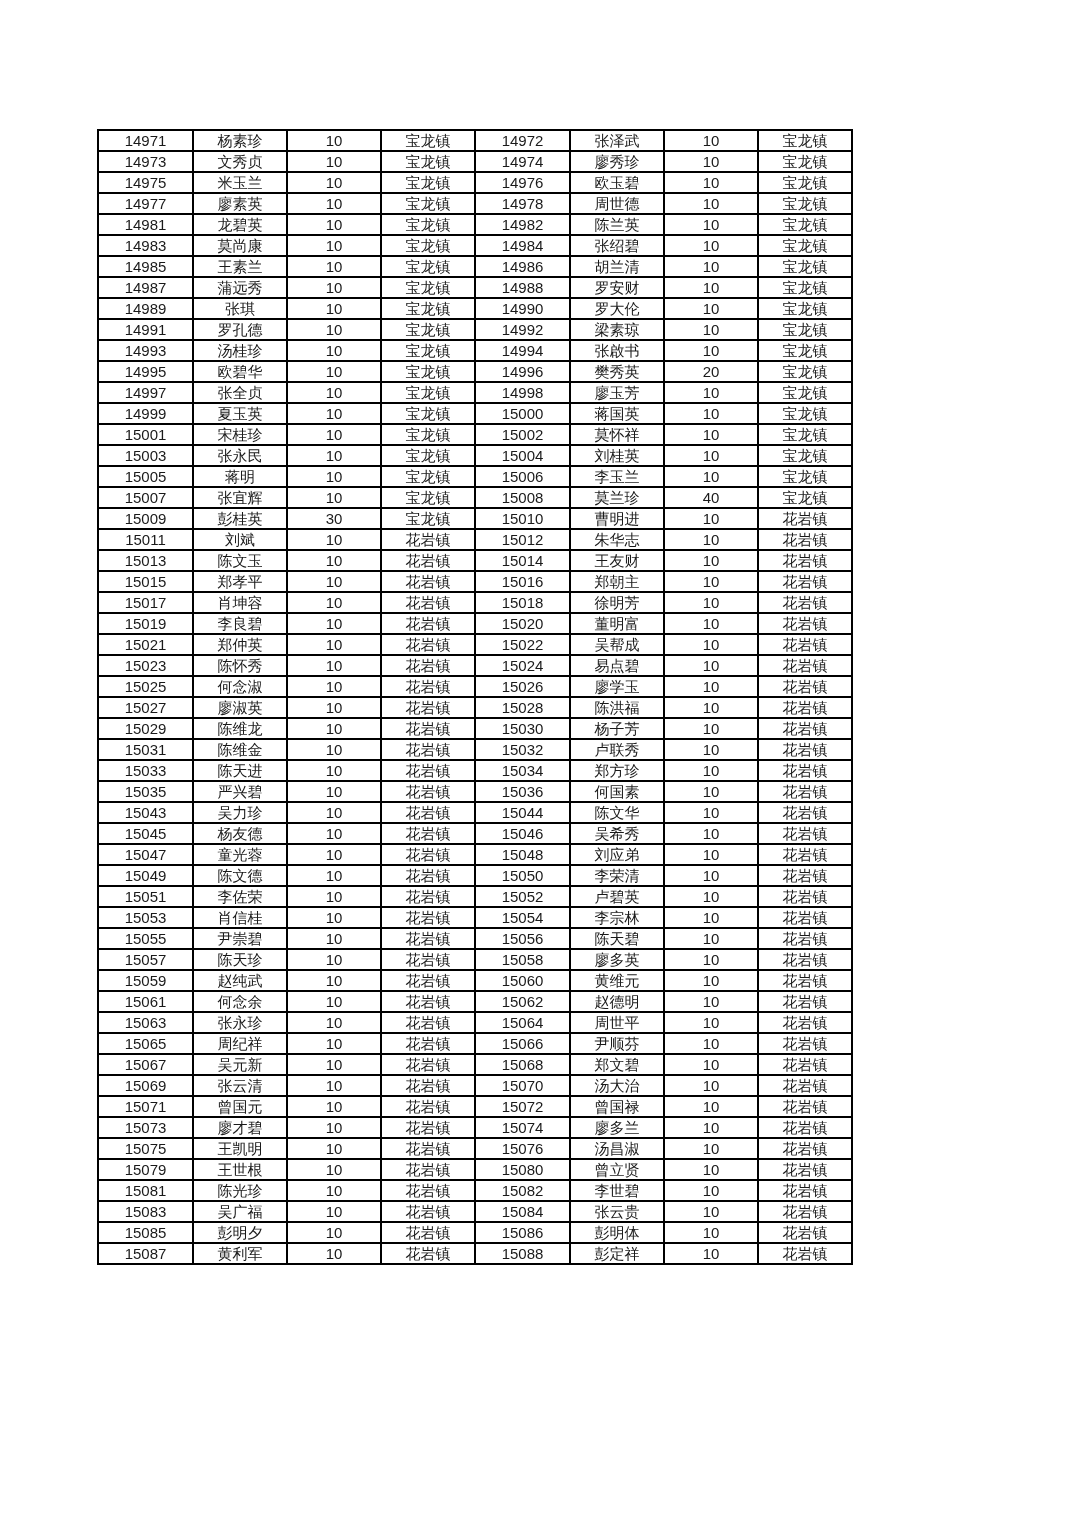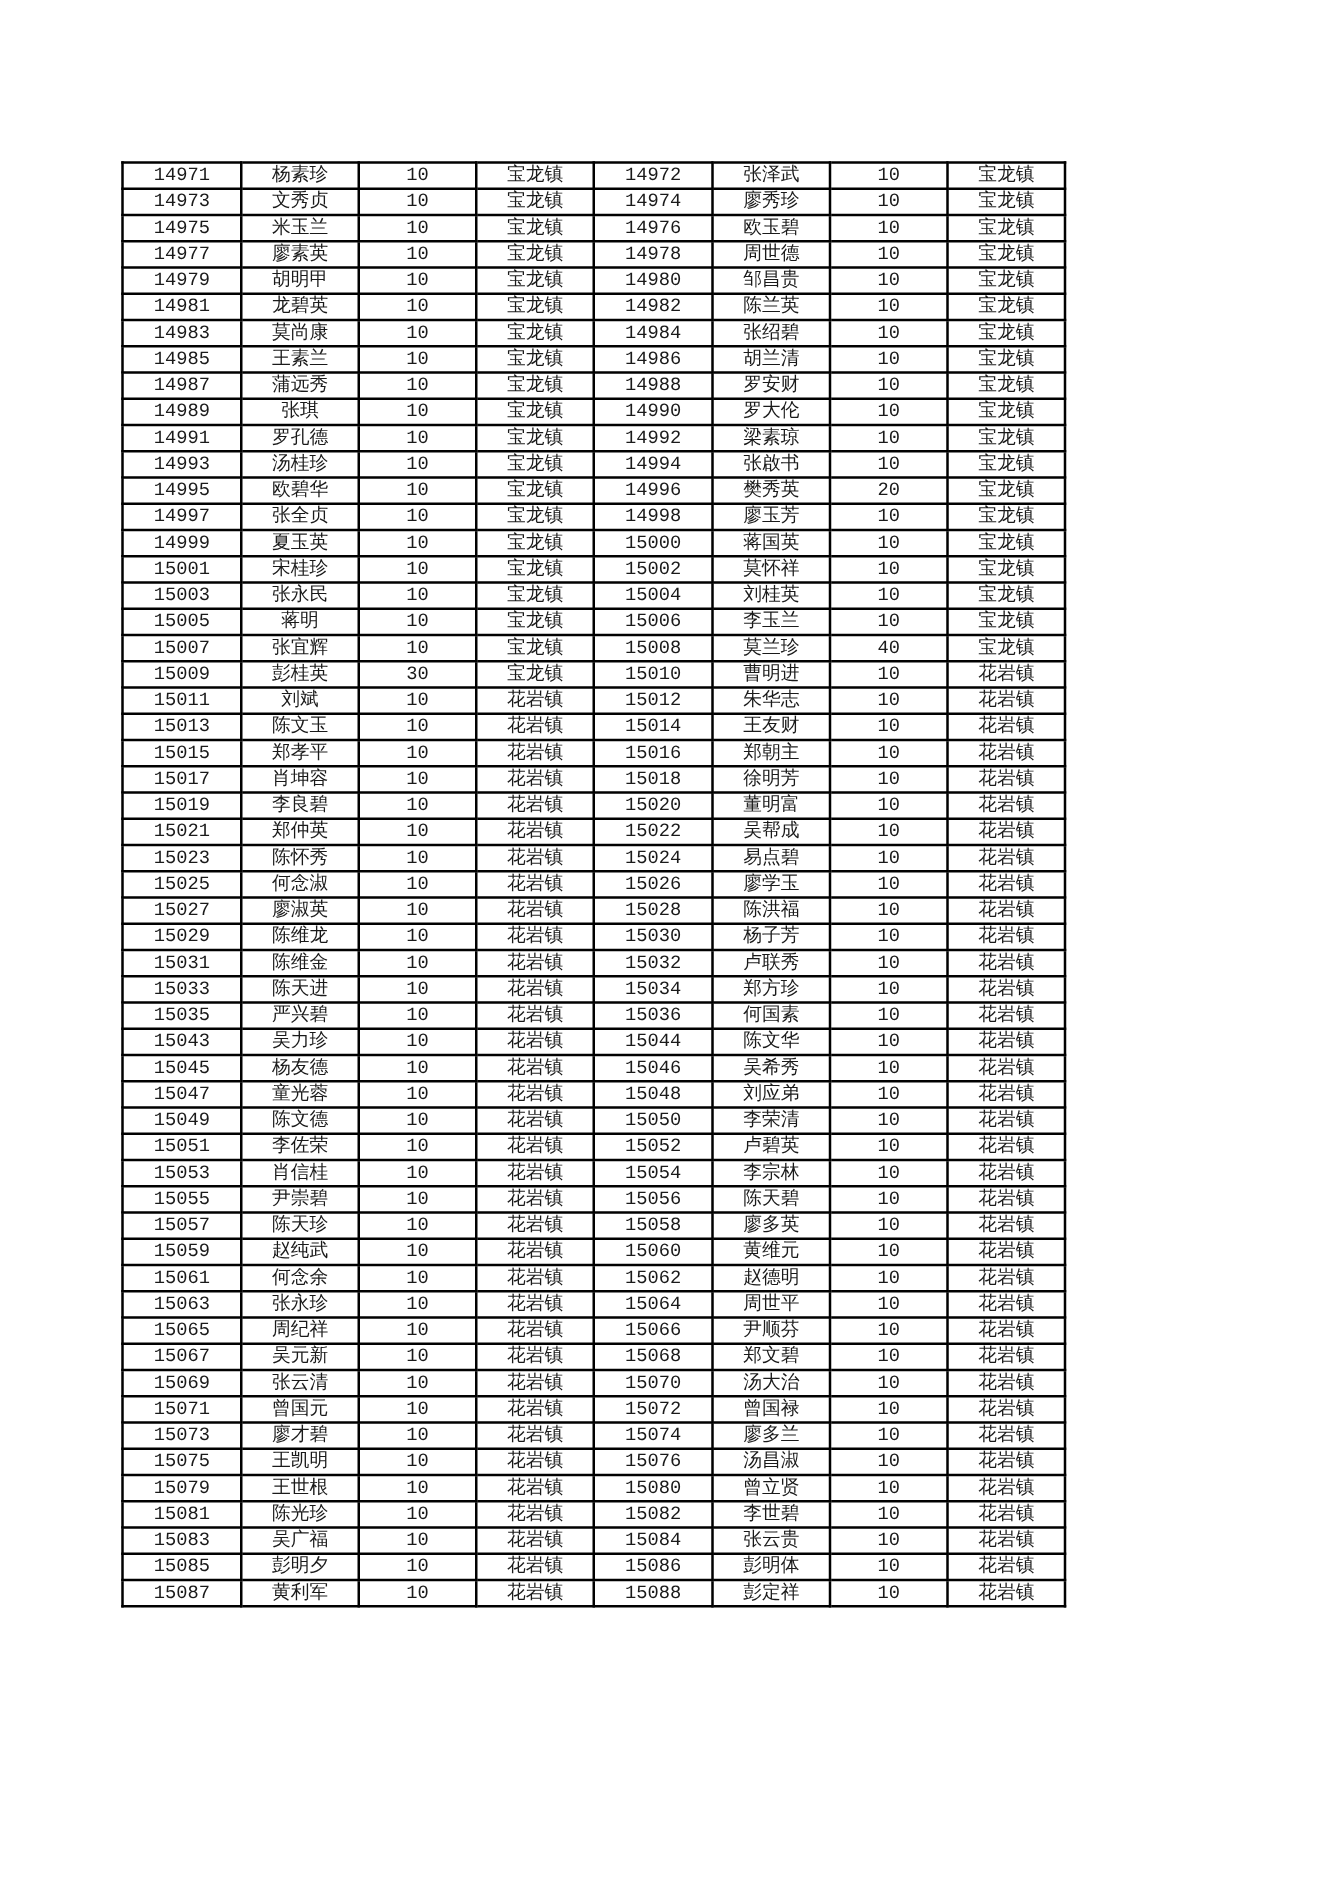--- a/index.html
+++ b/index.html
@@ -5,21 +5,21 @@
   html, body {
     margin: 0;
     padding: 0;
     background: #ffffff;
   }
   .page {
     position: relative;
     width: 1074px;
     height: 1520px;
     background: #ffffff;
-    font-family: Liberation Mono, monospace;
+    font-family: Liberation Sans, sans-serif;
     color: #000000;
   }
   table.roster {
     position: absolute;
     left: 97px;
     top: 129px;
     border-collapse: collapse;
     table-layout: fixed;
     width: 753px;
   }
@@ -90,30 +90,20 @@
           <td>14977</td>
           <td>廖素英</td>
           <td>10</td>
           <td>宝龙镇</td>
           <td>14978</td>
           <td>周世德</td>
           <td>10</td>
           <td>宝龙镇</td>
         </tr>
         <tr>
-          <td>14979</td>
-          <td>胡明甲</td>
-          <td>10</td>
-          <td>宝龙镇</td>
-          <td>14980</td>
-          <td>邹昌贵</td>
-          <td>10</td>
-          <td>宝龙镇</td>
-        </tr>
-        <tr>
           <td>14981</td>
           <td>龙碧英</td>
           <td>10</td>
           <td>宝龙镇</td>
           <td>14982</td>
           <td>陈兰英</td>
           <td>10</td>
           <td>宝龙镇</td>
         </tr>
         <tr>

